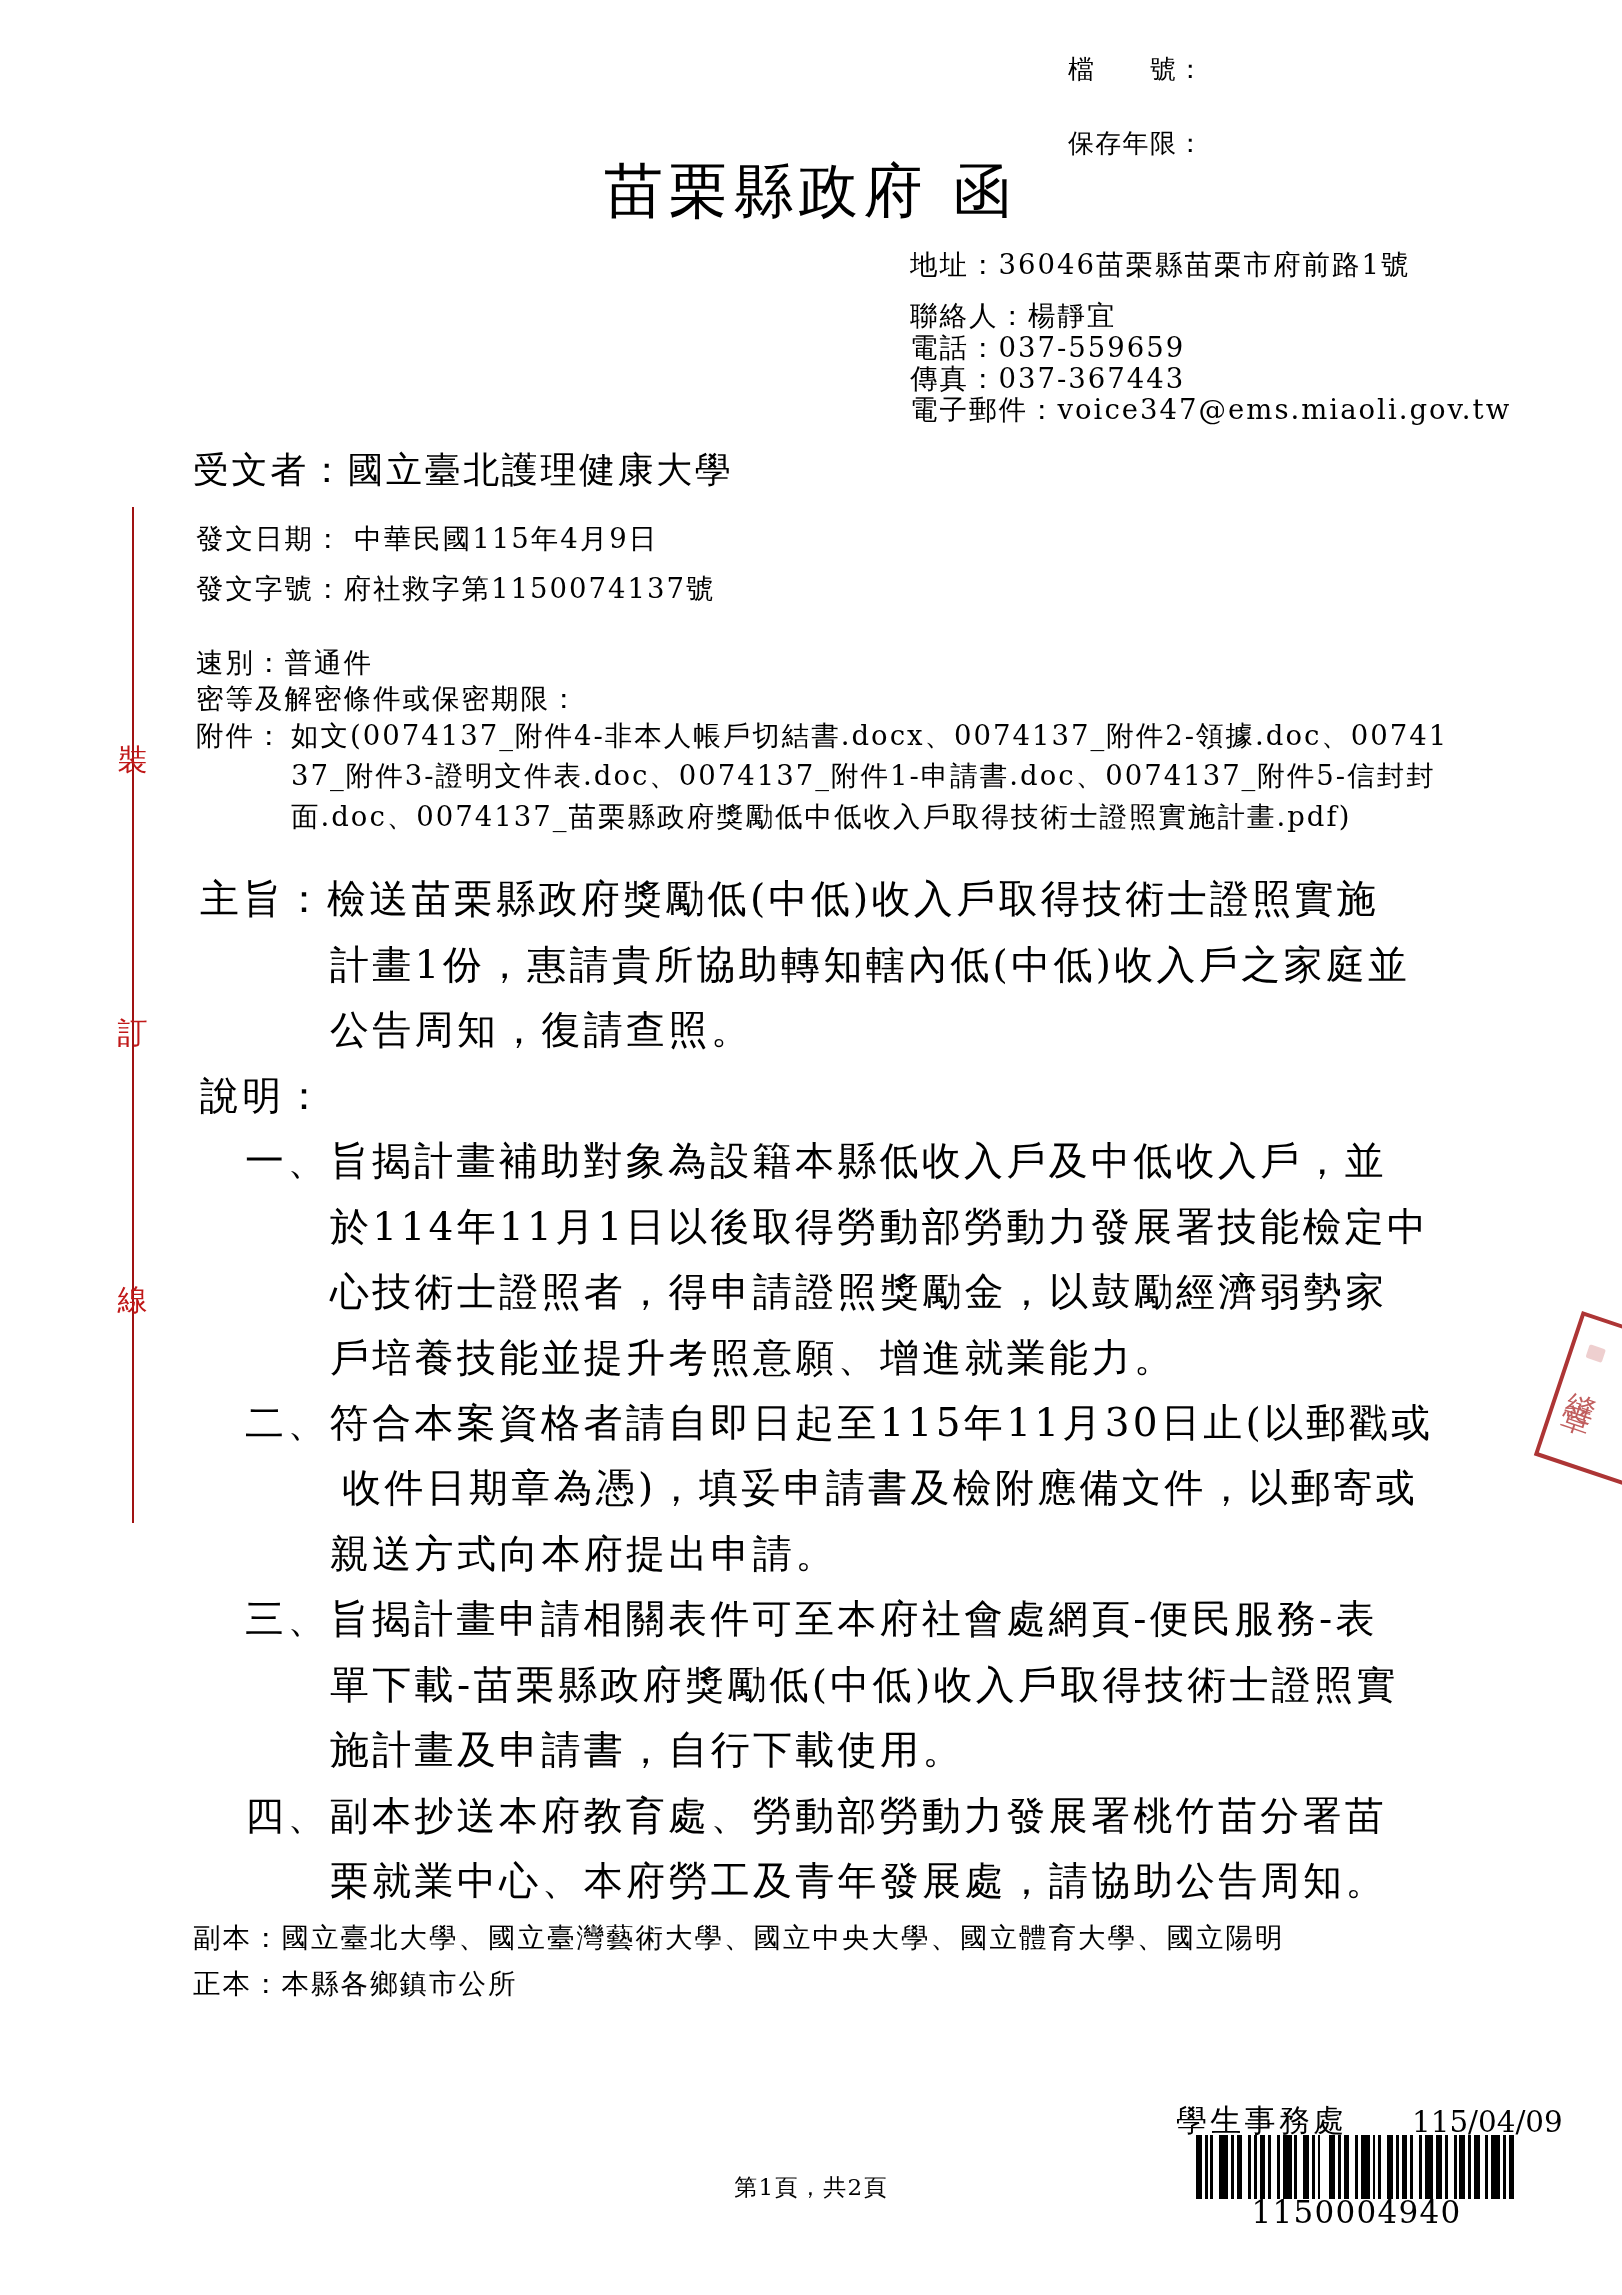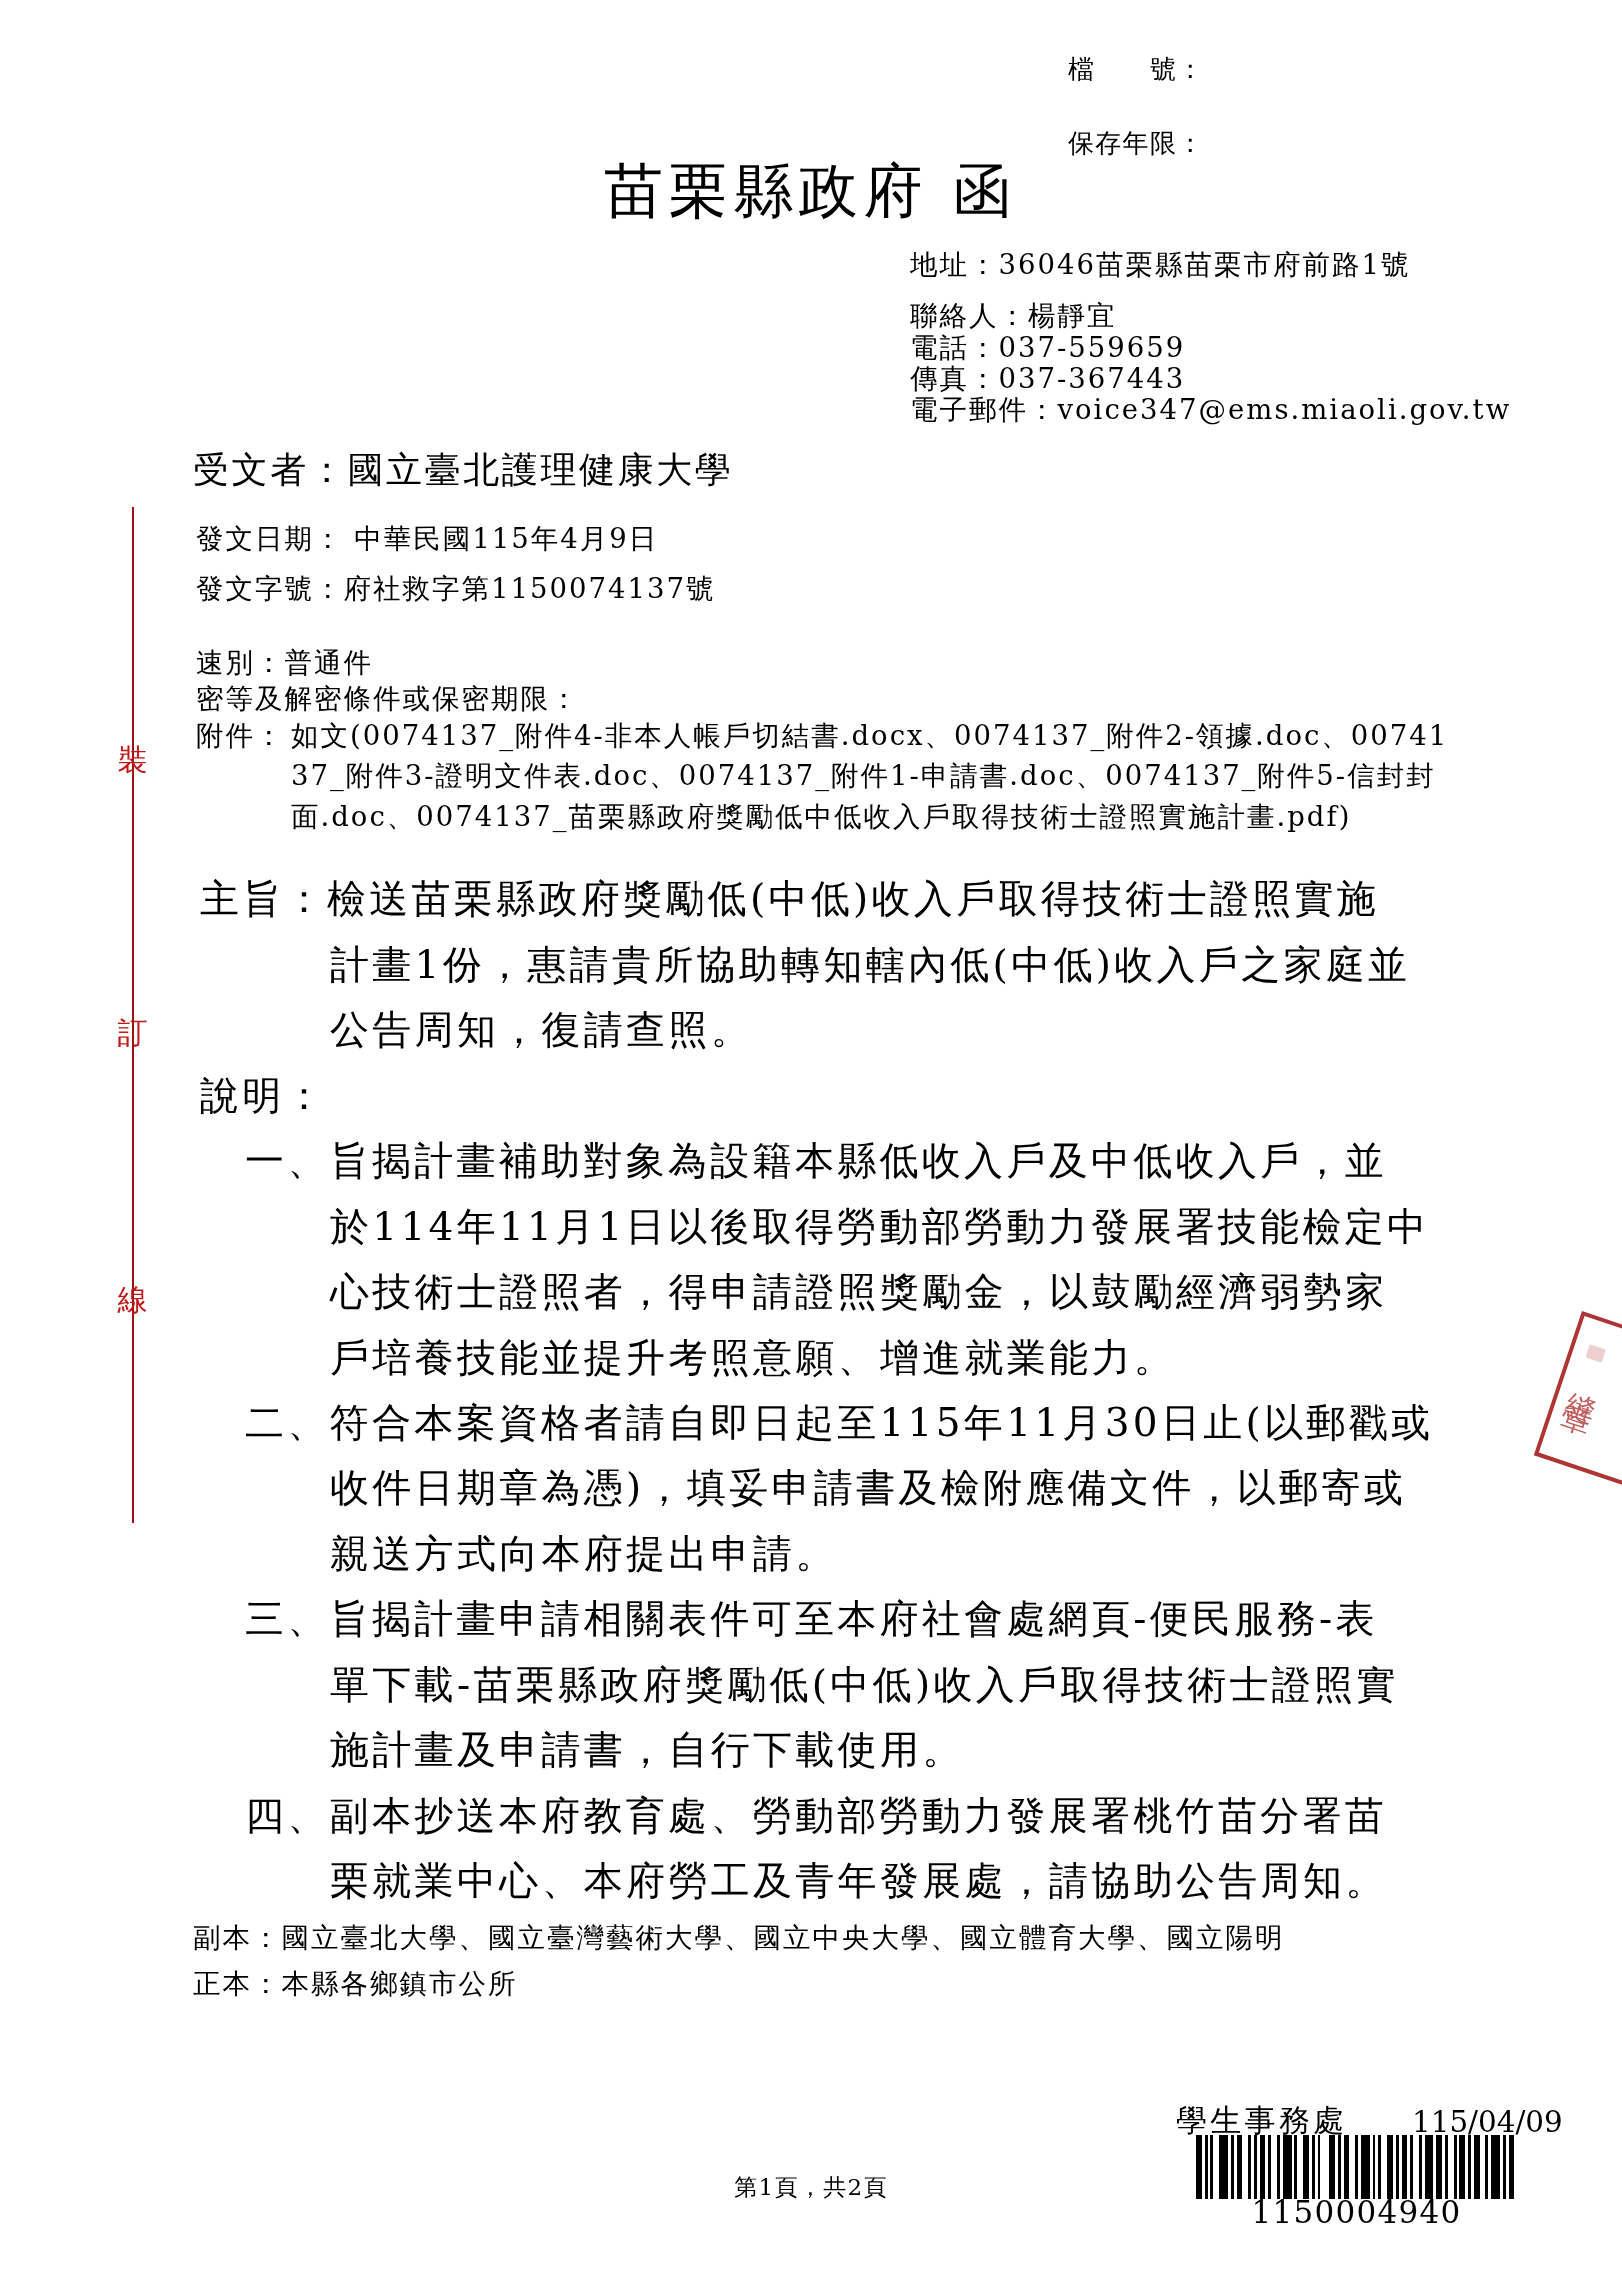--- a/index.html
+++ b/index.html
@@ -108,21 +108,21 @@
 <div class="abs body-line b-item" style="top:1139px;">
   <span>一、</span><span>旨揭計畫補助對象為設籍本縣低收入戶及中低收入戶，並</span>
 </div>
 <div class="abs body-line b-cont" style="top:1205px;">於114年11月1日以後取得勞動部勞動力發展署技能檢定中</div>
 <div class="abs body-line b-cont" style="top:1270px;">心技術士證照者，得申請證照獎勵金，以鼓勵經濟弱勢家</div>
 <div class="abs body-line b-cont" style="top:1336px;">戶培養技能並提升考照意願、增進就業能力。</div>
 
 <div class="abs body-line b-item" style="top:1401px;">
   <span>二、</span><span>符合本案資格者請自即日起至115年11月30日止(以郵戳或</span>
 </div>
-<div class="abs body-line b-cont" style="top:1466px;">收件日期章為憑)，填妥申請書及檢附應備文件，以郵寄或</div>
+<div class="abs body-line b-cont" style="top:1466px;margin-left:12px;">收件日期章為憑)，填妥申請書及檢附應備文件，以郵寄或</div>
 <div class="abs body-line b-cont" style="top:1532px;">親送方式向本府提出申請。</div>
 
 <div class="abs body-line b-item" style="top:1597px;">
   <span>三、</span><span>旨揭計畫申請相關表件可至本府社會處網頁-便民服務-表</span>
 </div>
 <div class="abs body-line b-cont" style="top:1663px;">單下載-苗栗縣政府獎勵低(中低)收入戶取得技術士證照實</div>
 <div class="abs body-line b-cont" style="top:1728px;">施計畫及申請書，自行下載使用。</div>
 
 <div class="abs body-line b-item" style="top:1794px;">
   <span>四、</span><span>副本抄送本府教育處、勞動部勞動力發展署桃竹苗分署苗</span>

